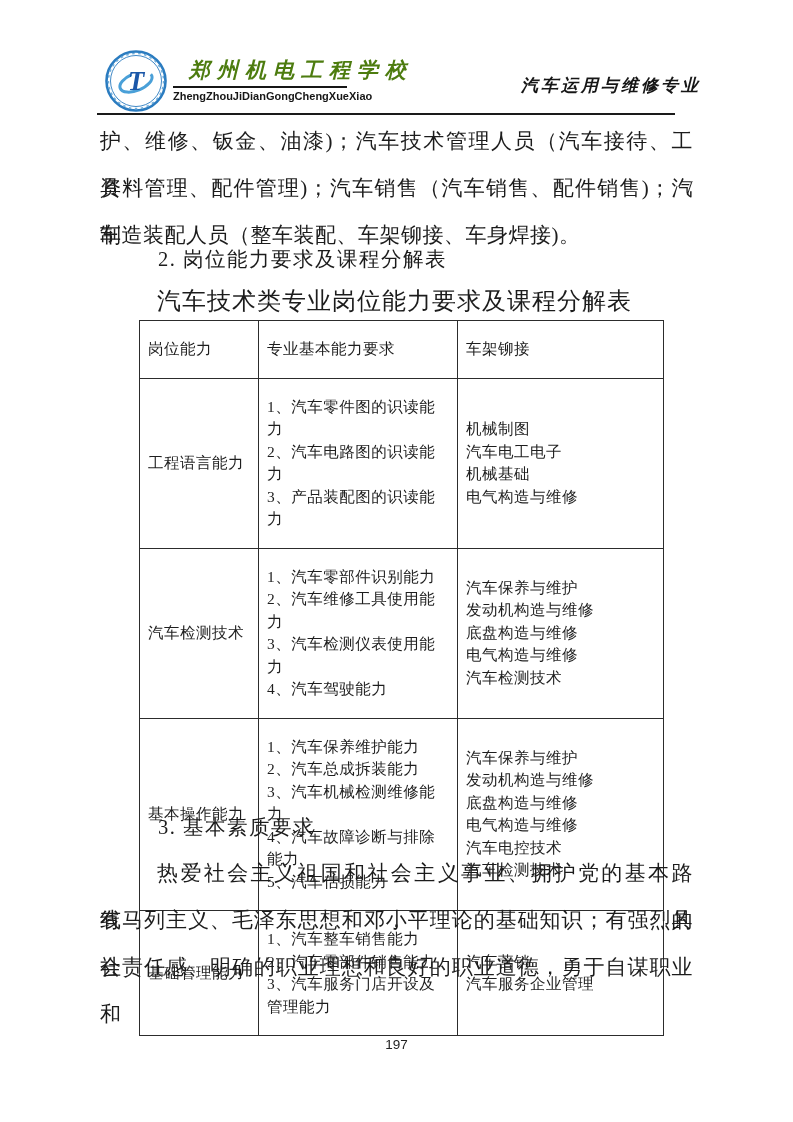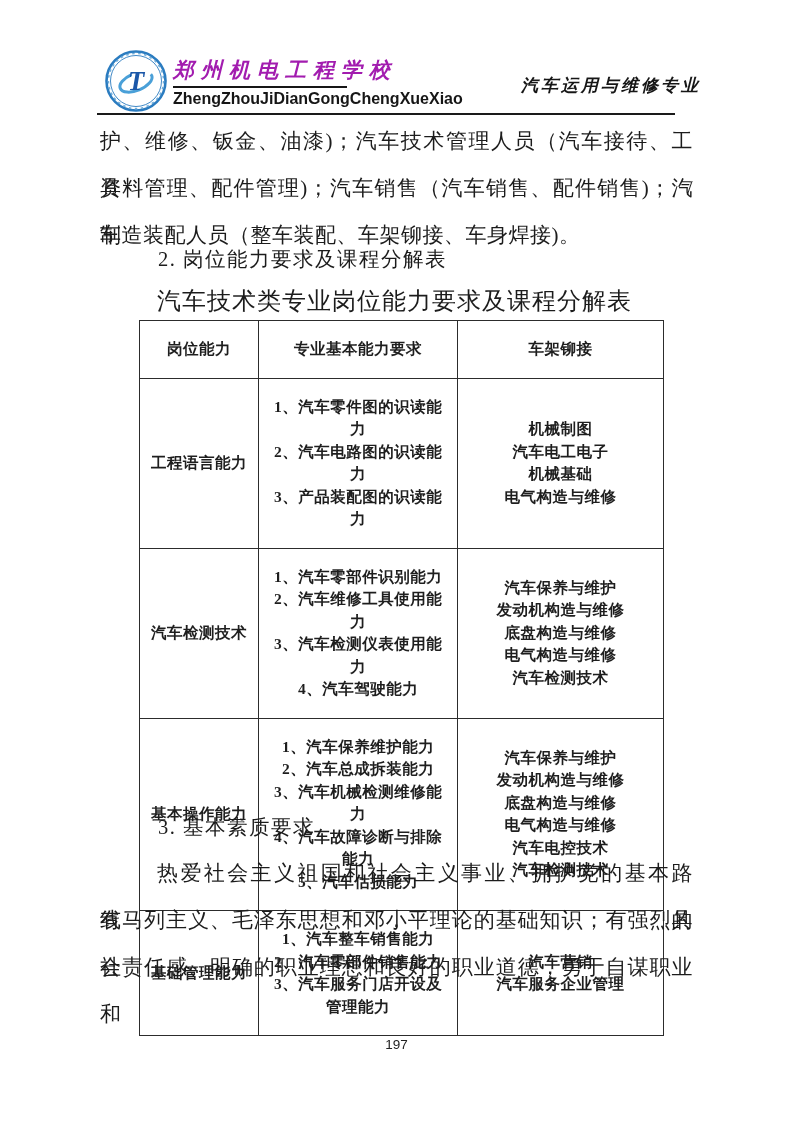--- a/index.html
+++ b/index.html
@@ -5,25 +5,25 @@
   html,body{margin:0;padding:0;background:#ffffff;}
   .page{
     position:relative;width:793px;height:1122px;background:#ffffff;
     font-family:"Liberation Serif", serif;color:#1c1c1c;overflow:hidden;
   }
   
   .hdr-logo{position:absolute;left:104px;top:49px;width:64px;height:64px;}
   .name-block{position:absolute;left:173px;top:55px;width:196px;}
   .cn-name{
     font-size:21px;font-weight:bold;font-style:italic;letter-spacing:7px;
-    white-space:nowrap;color:#a21caf;line-height:30px;
+    white-space:nowrap;color:#4d7c0f;line-height:30px;margin-left:16px;
   }
   .name-underline{width:174px;height:2px;background:#161616;margin-top:1px;}
   .pinyin{
-    font-family:"Liberation Sans", sans-serif;font-size:16px;font-weight:bold;
+    font-family:"Liberation Sans", sans-serif;font-size:11px;font-weight:bold;
     letter-spacing:0px;color:#161616;margin-top:2px;white-space:nowrap;
   }
   .major{
     position:absolute;right:92px;top:74px;font-size:17px;font-weight:bold;
     font-style:italic;letter-spacing:3px;color:#161616;white-space:nowrap;
   }
   .header-rule{position:absolute;left:97px;top:113px;width:578px;height:2px;background:#1a1a1a;}
   
   .p{position:absolute;left:100px;width:593px;font-size:21px;color:#1c1c1c;}
   .p1{top:118px;}
@@ -44,22 +44,22 @@
   
   table.ability{
     position:absolute;left:139px;top:320px;width:524px;
     border-collapse:collapse;table-layout:fixed;
     font-size:15.5px;line-height:22.5px;color:#1e1e1e;
   }
   table.ability col.c1{width:119px;}
   table.ability col.c2{width:199px;}
   table.ability col.c3{width:206px;}
   table.ability th, table.ability td{
-    border:1.5px solid #2c2c2c;padding:17px 8px;text-align:center;
-    vertical-align:middle;font-weight:bold;letter-spacing:0.5px;
+    border:1.5px solid #2c2c2c;padding:17px 8px;text-align:left;
+    vertical-align:middle;font-weight:normal;letter-spacing:0.5px;
   }
   table.ability thead tr{height:33px;}
   table.ability tbody tr:nth-child(1){height:115px;}
   table.ability tbody tr:nth-child(2){height:110px;}
   table.ability tbody tr:nth-child(3){height:152px;}
   table.ability tbody tr:nth-child(4){height:85px;}
   td.ability-cell{white-space:nowrap;}
   td.req-cell, td.course-cell{white-space:pre-line;}
   
   .page-number{

